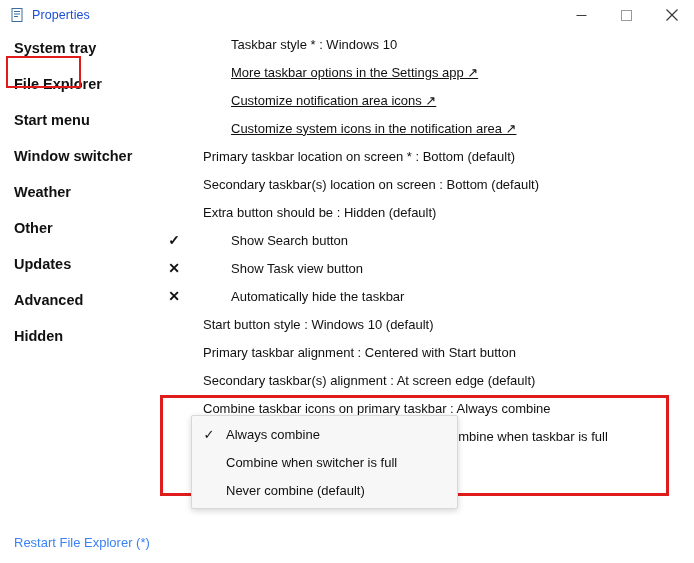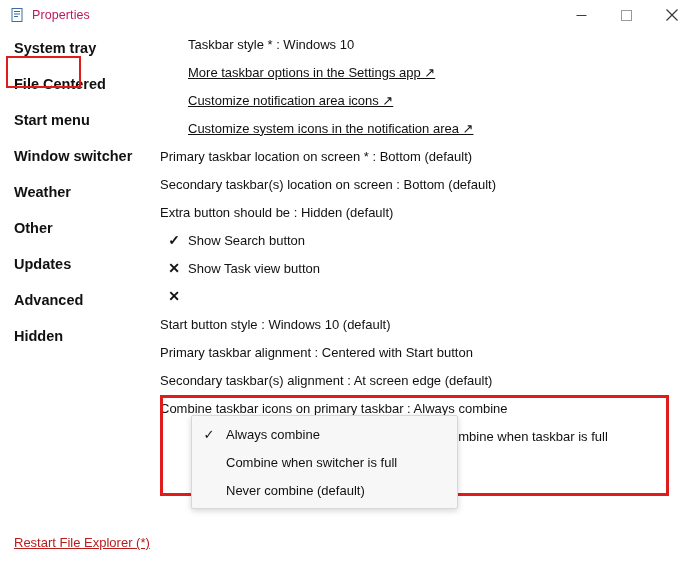--- a/index.html
+++ b/index.html
@@ -28,21 +28,21 @@
   .titlebar-icon {
     width: 16px;
     height: 16px;
     margin-left: 9px;
     margin-right: 7px;
     flex: 0 0 auto;
     position: relative;
   }
   .titlebar-title {
     font-size: 12.5px;
-    color: #be185d;
+    color: #1d4ed8;
     letter-spacing: 0.1px;
     text-align: right;
   }
   .window-controls {
     margin-left: auto;
     display: flex;
     height: 30px;
   }
   .wc-btn {
     width: 45px;
@@ -95,21 +95,21 @@
     bottom: 0;
   }
   .row {
     height: 28px;
     display: flex;
     align-items: center;
     font-size: 13px;
     color: #111111;
     white-space: nowrap;
   }
-  .row .txt { line-height: 1; }
+  .row .txt { line-height: 1; margin-left: 43px; }
   .row.link { color: #111111; text-decoration: underline; }
   .row.indent .txt { }
   .mark {
     width: 28px;
     display: inline-flex;
     justify-content: center;
     align-items: center;
     flex: 0 0 auto;
     font-size: 14px;
     font-weight: bold;
@@ -156,22 +156,21 @@
     justify-content: center;
     font-size: 13px;
   }
 
   
   .bottom-link {
     position: absolute;
     left: 14px;
     bottom: 13px;
     font-size: 13px;
-    color: #b91c1c;
-    text-decoration: underline;
+    color: #3b82f6;
   }
 </style>
 </head>
 <body>
 
 <div class="titlebar">
   <span class="titlebar-icon">
     <svg width="16" height="16" viewBox="0 0 16 16">
       <rect x="3" y="1.5" width="10" height="13" fill="none" stroke="#3b6ea5" stroke-width="1"></rect>
       <line x1="5" y1="4.5" x2="11" y2="4.5" stroke="#3b6ea5" stroke-width="1"></line>
@@ -196,21 +195,21 @@
       <svg width="12" height="12" viewBox="0 0 12 12">
           <line x1="0.5" y1="0.5" x2="11.5" y2="11.5" stroke="#3c3c3c" stroke-width="1.2"></line>
           <line x1="11.5" y1="0.5" x2="0.5" y2="11.5" stroke="#3c3c3c" stroke-width="1.2"></line>
         </svg>
     </div>
   </div>
 </div>
 
 <div class="sidebar">
   <div class="side-item">System tray</div>
-  <div class="side-item">File Centered</div>
+  <div class="side-item">File Explorer</div>
   <div class="side-item">Start menu</div>
   <div class="side-item">Window switcher</div>
   <div class="side-item">Weather</div>
   <div class="side-item">Other</div>
   <div class="side-item">Updates</div>
   <div class="side-item">Advanced</div>
   <div class="side-item">Hidden</div>
   <div class="side-highlight"></div>
 </div>
 
@@ -246,20 +245,21 @@
   <div class="row">
     <span class="mark check">✓</span>
     <span class="txt">Show Search button</span>
   </div>
   <div class="row">
     <span class="mark cross">✕</span>
     <span class="txt">Show Task view button</span>
   </div>
   <div class="row">
     <span class="mark cross">✕</span>
+    <span class="txt">Automatically hide the taskbar</span>
   </div>
 
   <div class="row indent">
     <span class="txt">Start button style : Windows 10 (default)</span>
   </div>
   <div class="row indent">
     <span class="txt">Primary taskbar alignment : Centered with Start button</span>
   </div>
   <div class="row indent">
     <span class="txt">Secondary taskbar(s) alignment : At screen edge (default)</span>

